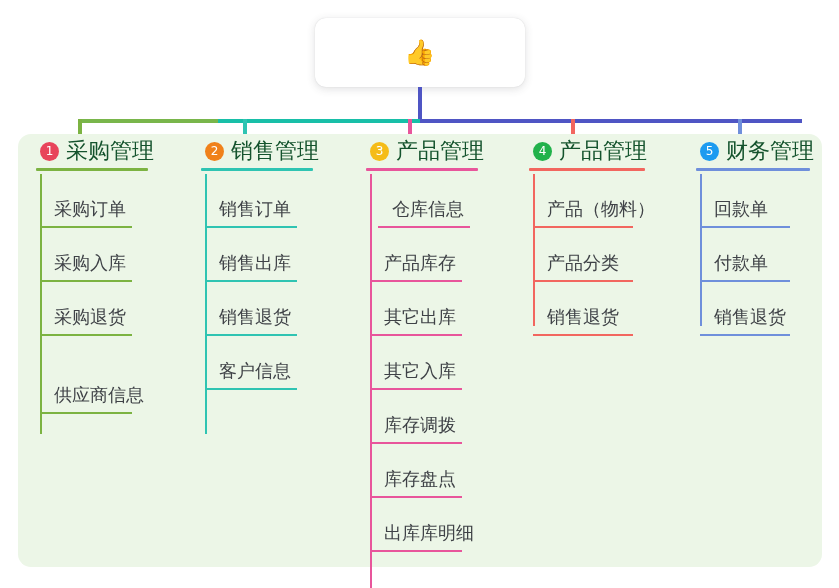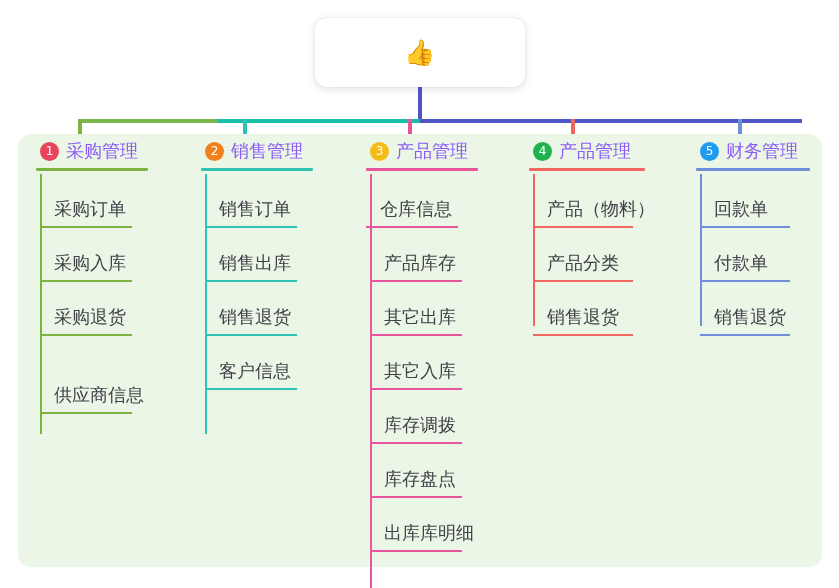--- a/index.html
+++ b/index.html
@@ -95,22 +95,22 @@
     height: 19px;
     border-radius: 50%;
     color: #ffffff;
     font-size: 12px;
     line-height: 19px;
     text-align: center;
     font-family: "DejaVu Sans", sans-serif;
     flex: none;
   }
   .col-title {
-    font-size: 18px;
-    color: #8b5cf6;
+    font-size: 22px;
+    color: #14532d;
   }
   .col-rule {
     height: 3px;
     border-radius: 1px;
   }
   .spine {
     position: absolute;
     width: 2px;
     top: 40px;
   }
@@ -203,21 +203,21 @@
         <div class="leaf-rule" style="width: 92px; background: rgb(47, 196, 178);"></div>
       </div>
     </div>
     <div class="column" style="left: 366px;">
       <div class="col-head">
         <span class="badge" style="background: rgb(245, 188, 24);">3</span>
         <span class="col-title">产品管理</span>
       </div>
       <div class="col-rule" style="width: 112px; background: rgb(232, 85, 155);"></div>
       <div class="spine" style="left: 4px; height: 422px; background: rgb(232, 85, 155);"></div>
-      <div class="leaf" style="left: 0; top: 40px; width: 92px; padding-left: 43px;">
+      <div class="leaf" style="left: 12px; top: 40px; width: 92px; padding-left: 43px;">
         <span class="leaf-label">仓库信息</span>
         <div class="leaf-rule" style="width: 92px; background: rgb(232, 85, 155);"></div>
       </div>
       <div class="leaf" style="left: 4px; top: 94px; width: 92px;">
         <span class="leaf-label">产品库存</span>
         <div class="leaf-rule" style="width: 92px; background: rgb(232, 85, 155);"></div>
       </div>
       <div class="leaf" style="left: 4px; top: 148px; width: 92px;">
         <span class="leaf-label">其它出库</span>
         <div class="leaf-rule" style="width: 92px; background: rgb(232, 85, 155);"></div>

